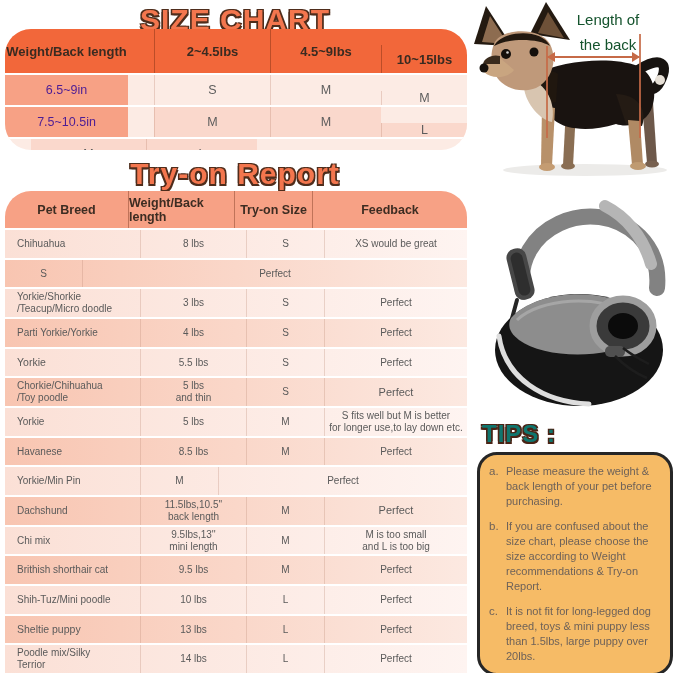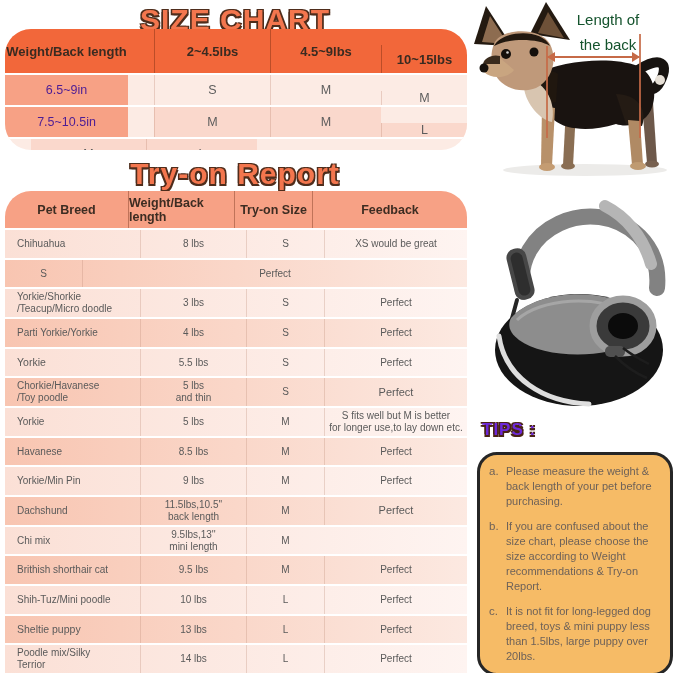--- a/index.html
+++ b/index.html
@@ -11,22 +11,22 @@
   .big-title {
     position:absolute; width:470px; text-align:center;
     font-size:30px; font-weight:bold; letter-spacing:1px; color:#F3764E;
     text-shadow:-1.5px -1.5px 0 #4f2d1c, 1.5px -1.5px 0 #4f2d1c,
                 -1.5px 1.5px 0 #4f2d1c, 1.5px 1.5px 0 #4f2d1c,
                  0 2px 0 #4f2d1c;
   }
   #size-title { top:3px; left:0; }
   #tryon-title { top:157px; left:0; }
   #tips-title {
-    position:absolute; left:482px; top:420px; font-size:17px; font-weight:bold;
-    color:#6d28d9; letter-spacing:1px;
+    position:absolute; left:482px; top:420px; font-size:24px; font-weight:bold;
+    color:#0f766e; letter-spacing:1px;
     text-shadow:-1.5px -1.5px 0 #4a2416, 1.5px -1.5px 0 #4a2416,
                 -1.5px 1.5px 0 #4a2416, 1.5px 1.5px 0 #4a2416, 0 2px 0 #4a2416;
   }
   
   .stable {
     position:absolute; left:5px; top:29px; width:462px; height:121px;
     border-radius:26px; overflow:hidden; display:flex; flex-direction:column;
     background:#FCEBE4;
   }
   .shead { height:44px; display:flex; background:#F2673A; flex:none; }
@@ -160,21 +160,21 @@
       <div class="tc t2">S</div>
       <div class="tc t3">Perfect</div>
     </div>
     <div class="trow lt">
       <div class="tc breed t0">Yorkie</div>
       <div class="tc t1">5.5 lbs</div>
       <div class="tc t2">S</div>
       <div class="tc t3">Perfect</div>
     </div>
     <div class="trow dk">
-      <div class="tc breed t0">Chorkie/Havanese
+      <div class="tc breed t0">Chorkie/Chihuahua
 /Toy poodle</div>
       <div class="tc t1">5 lbs
 and thin</div>
       <div class="tc t2">S</div>
       <div class="tc t3">Perfect</div>
     </div>
     <div class="trow lt">
       <div class="tc breed t0">Yorkie</div>
       <div class="tc t1">5 lbs</div>
       <div class="tc t2">M</div>
@@ -182,36 +182,37 @@
 for longer use,to lay down etc.</div>
     </div>
     <div class="trow dk">
       <div class="tc breed t0">Havanese</div>
       <div class="tc t1">8.5 lbs</div>
       <div class="tc t2">M</div>
       <div class="tc t3">Perfect</div>
     </div>
     <div class="trow lt">
       <div class="tc breed t0">Yorkie/Min Pin</div>
-      <div class="tc t1">9 lbs</div>
       <div class="tc t2">M</div>
       <div class="tc t3">Perfect</div>
     </div>
     <div class="trow dk">
       <div class="tc breed t0">Dachshund</div>
       <div class="tc t1">11.5lbs,10.5''
 back length</div>
       <div class="tc t2">M</div>
       <div class="tc t3">Perfect</div>
     </div>
     <div class="trow lt">
       <div class="tc breed t0">Chi mix</div>
       <div class="tc t1">9.5lbs,13''
 mini length</div>
       <div class="tc t2">M</div>
+      <div class="tc t3">M is too small
+and L is too big</div>
     </div>
     <div class="trow dk">
       <div class="tc breed t0">Brithish shorthair cat</div>
       <div class="tc t1">9.5 lbs</div>
       <div class="tc t2">M</div>
       <div class="tc t3">Perfect</div>
     </div>
     <div class="trow lt">
       <div class="tc breed t0">Shih-Tuz/Mini poodle</div>
       <div class="tc t1">10 lbs</div>

